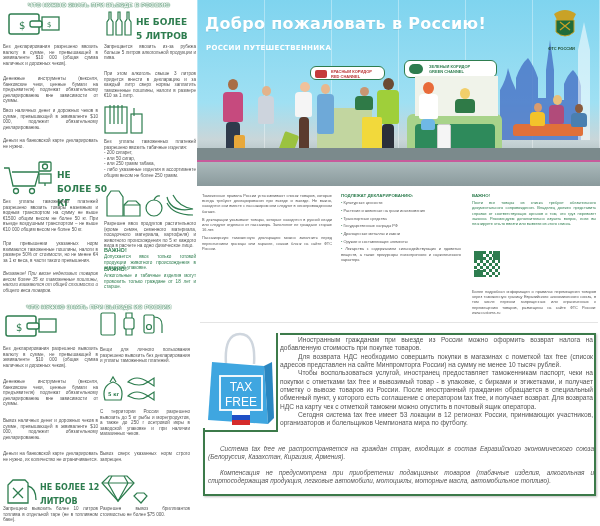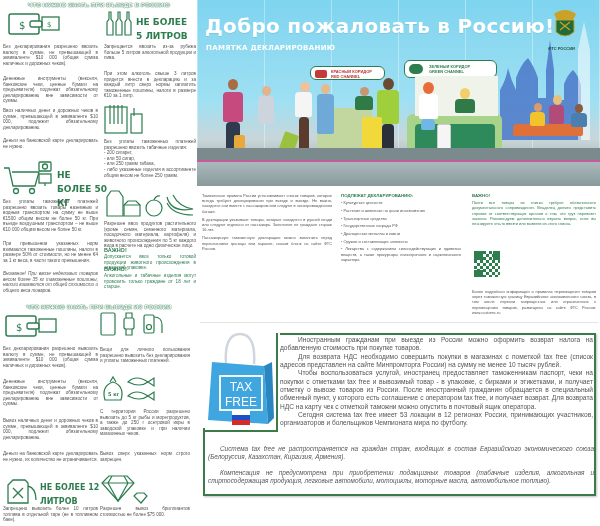--- a/index.html
+++ b/index.html
@@ -9,21 +9,21 @@
   #left { position: absolute; left: 0; top: 0; width: 196px; height: 526px; background: #fff; }
   .sec-head { position: absolute; left: 8px; width: 182px; height: 9px; font-size: 6px; font-weight: bold; color: #fff; text-align: center; letter-spacing: 0.2px; text-shadow: 0 0 1px #2e7d4f, 0 0 1px #2e7d4f, 0 0 1px #2e7d4f; line-height: 9px; }
   .icon-box { position: absolute; }
   .big-label { position: absolute; font-weight: bold; font-size: 9px; line-height: 14px; color: #2e7d4f; font-family: "DejaVu Sans", sans-serif; }
   .ptxt { position: absolute; font-size: 4.6px; line-height: 5.6px; color: #555; text-align: justify; }
   .warn { font-weight: bold; color: #2e7d4f; font-size: 5.5px; }
 
   
   #banner { position: absolute; left: 197px; top: 0; width: 403px; height: 186px; background: linear-gradient(#7fd4ef 0%, #9fe0f3 55%, #c9d6d9 75%, #8a9a9c 100%); overflow: hidden; }
   .window-grid { position: absolute; left: 0; top: 0; width: 403px; height: 160px; background-image: linear-gradient(90deg, rgba(255,255,255,0.35) 1px, transparent 1px); background-size: 67px 100%; }
-  #banner-title { position: absolute; left: 8px; top: 14px; font-size: 20px; font-weight: bold; color: #fff; letter-spacing: 0.3px; font-family: "DejaVu Sans", sans-serif; text-shadow: 0 1px 0 rgba(0,0,0,0.08); }
+  #banner-title { position: absolute; left: 8px; top: 14px; font-size: 16px; font-weight: bold; color: #fff; letter-spacing: 0.3px; font-family: "DejaVu Sans", sans-serif; text-shadow: 0 1px 0 rgba(0,0,0,0.08); }
   #banner-sub { position: absolute; left: 9px; top: 44px; font-size: 7px; font-weight: bold; color: #fff; font-family: "DejaVu Sans", sans-serif; letter-spacing: 0.3px; }
   .emblem { position: absolute; left: 354px; top: 8px; width: 28px; height: 34px; }
   #emblem-label { position: absolute; left: 351px; top: 46px; font-size: 4px; color: #1f4d30; font-weight: bold; }
   .corridor { position: absolute; background: #fff; border: 1.5px solid #2e7d4f; border-radius: 6px; font-size: 4px; font-weight: bold; line-height: 5px; padding: 2px 4px 2px 20px; }
   .corridor .sw { position: absolute; left: 4px; top: 3px; width: 12px; height: 8px; border-radius: 2px; }
   .kremlin { position: absolute; right: 0; top: 20px; width: 100px; height: 120px; }
   .floor { position: absolute; left: 0; top: 148px; width: 403px; height: 14px; background: #7b8a8c; }
   .person { position: absolute; border-radius: 4px 4px 2px 2px; }
   .head { position: absolute; border-radius: 50%; }
   .suitcase { position: absolute; border-radius: 2px; }
@@ -192,21 +192,21 @@
   <div class="ptxt" style="left:100px;top:506px;width:90px;">Разрешен вывоз бриллиантов стоимостью не более $75 000.</div>
 </div>
 
 <div id="banner">
   <div class="window-grid"></div>
   <svg class="kremlin" viewBox="0 0 100 120">
     <path d="M0 120V70q6-10 8-22q3 12 8 22V58q5-14 12-20q6 8 10 20v20h8V50l4-30l4 30v30h10V64q4-10 9-14q6 6 8 16v54z" fill="#4b78c8" opacity="0.85"></path>
     <path d="M78 120V30l6-28l6 28v90z" fill="#ffffff" opacity="0.55"></path>
   </svg>
   <div id="banner-title">Добро пожаловать в Россию!</div>
-  <div id="banner-sub">ПАМЯТКА ДЕКЛАРИРОВАНИЮ</div>
+  <div id="banner-sub">РОССИИ ПУТЕШЕСТВЕННИКА</div>
   <svg class="emblem" viewBox="0 0 28 34">
     <path d="M3 6q11-8 22 0l-3 6H6z" fill="#c9a227"></path>
     <path d="M5 12h18v12q-9 8-18 0z" fill="#1f6b3a" stroke="#c9a227" stroke-width="1"></path>
     <path d="M9 14l10 8M19 14l-10 8" stroke="#c9a227" stroke-width="1.3"></path>
   </svg>
   <div id="emblem-label">ФТС РОССИИ</div>
 
   <div class="corridor" style="left:113px;top:66px;width:75px;height:14px;color:#b33;border-color:#2e7d4f;">
     <span class="sw" style="background:#c53b3b;"></span>
     <div>КРАСНЫЙ КОРИДОР</div>

